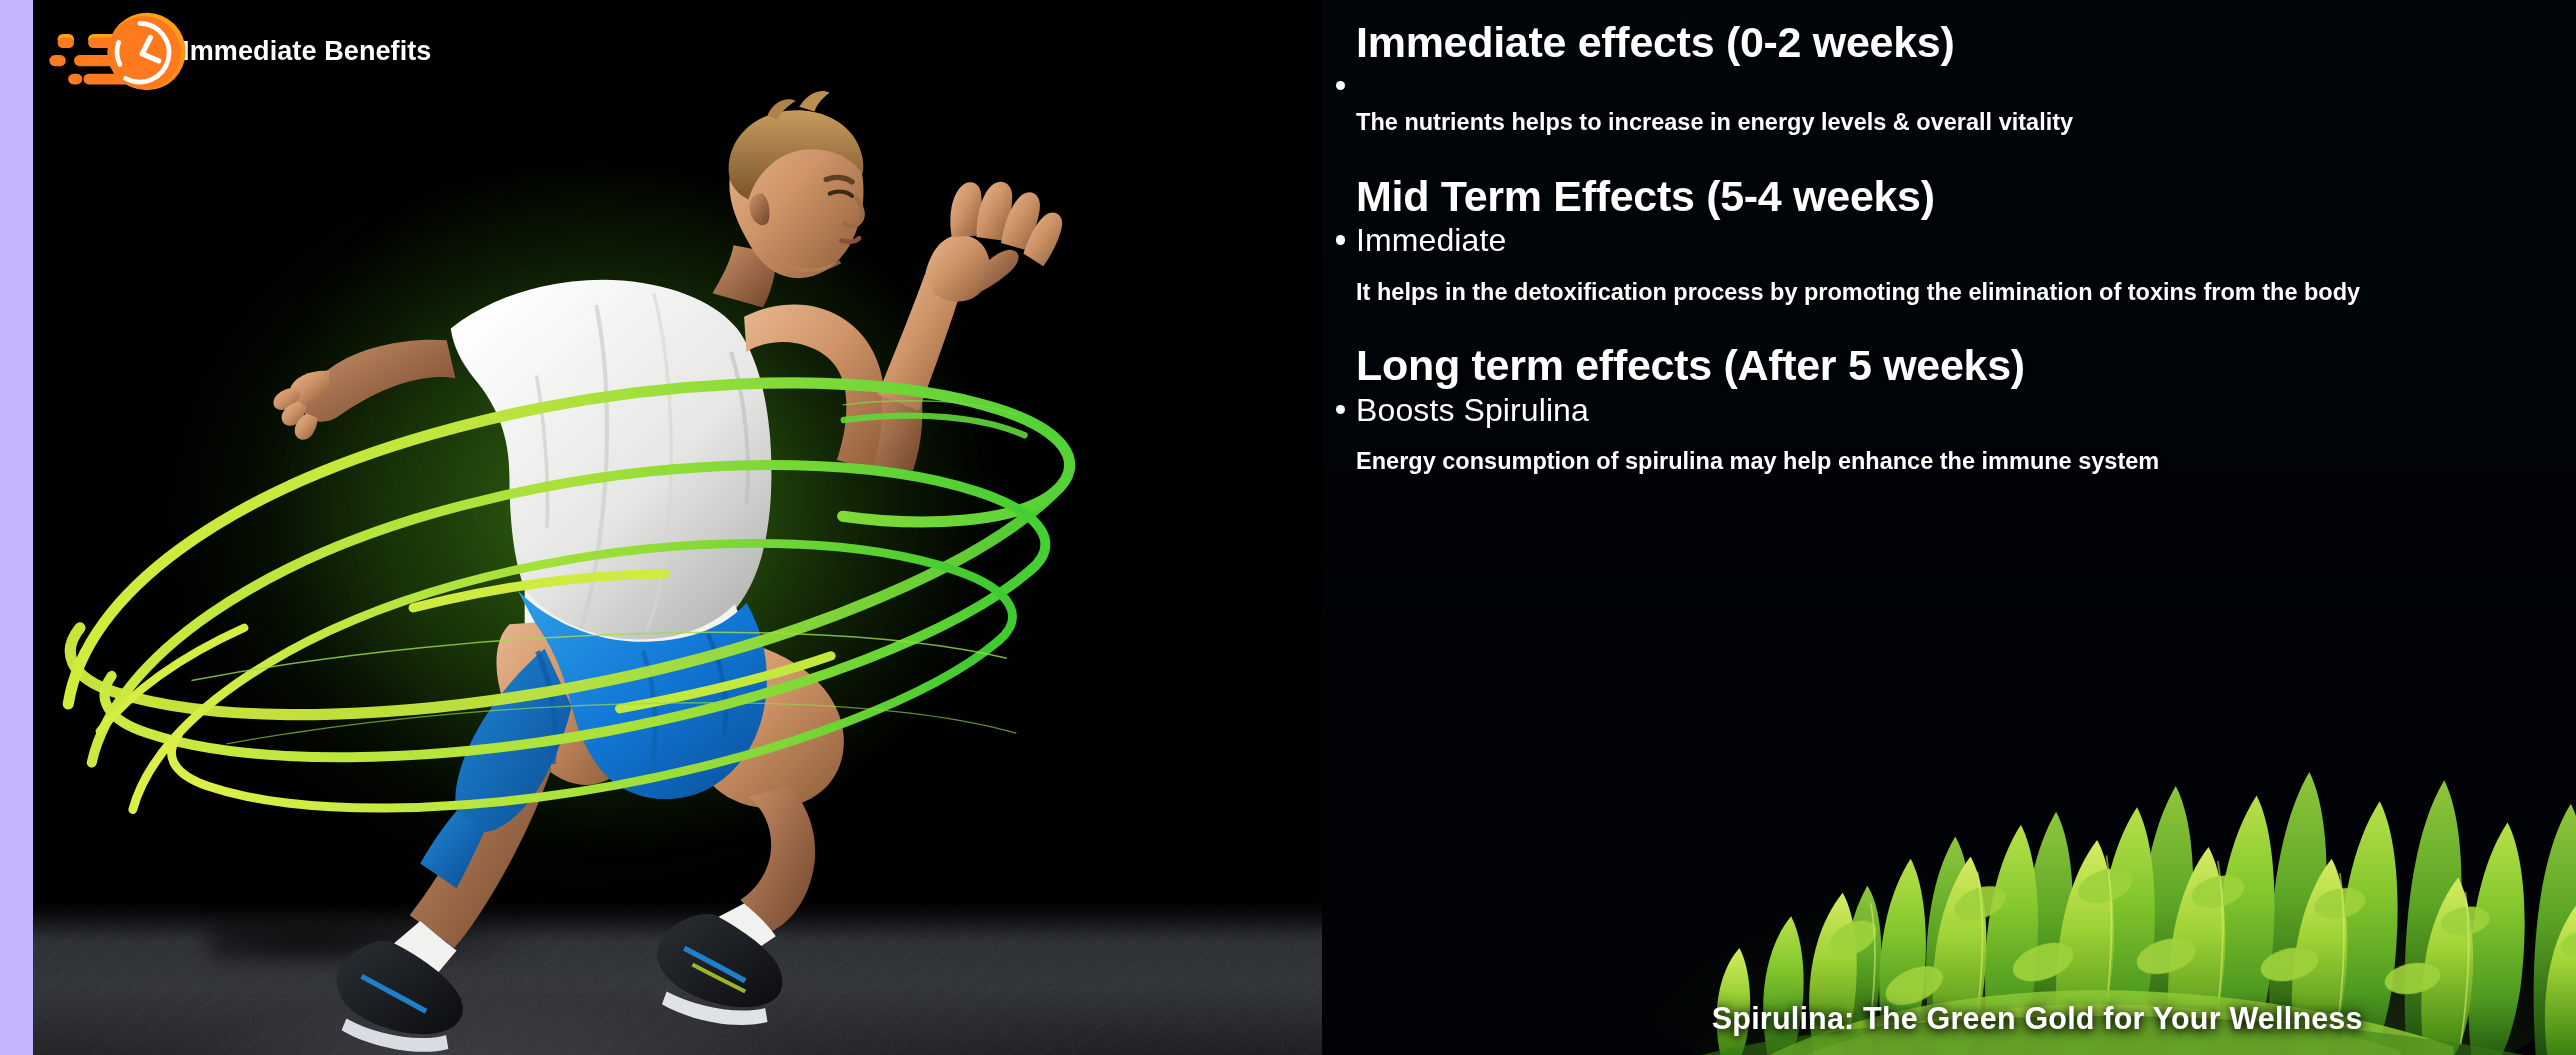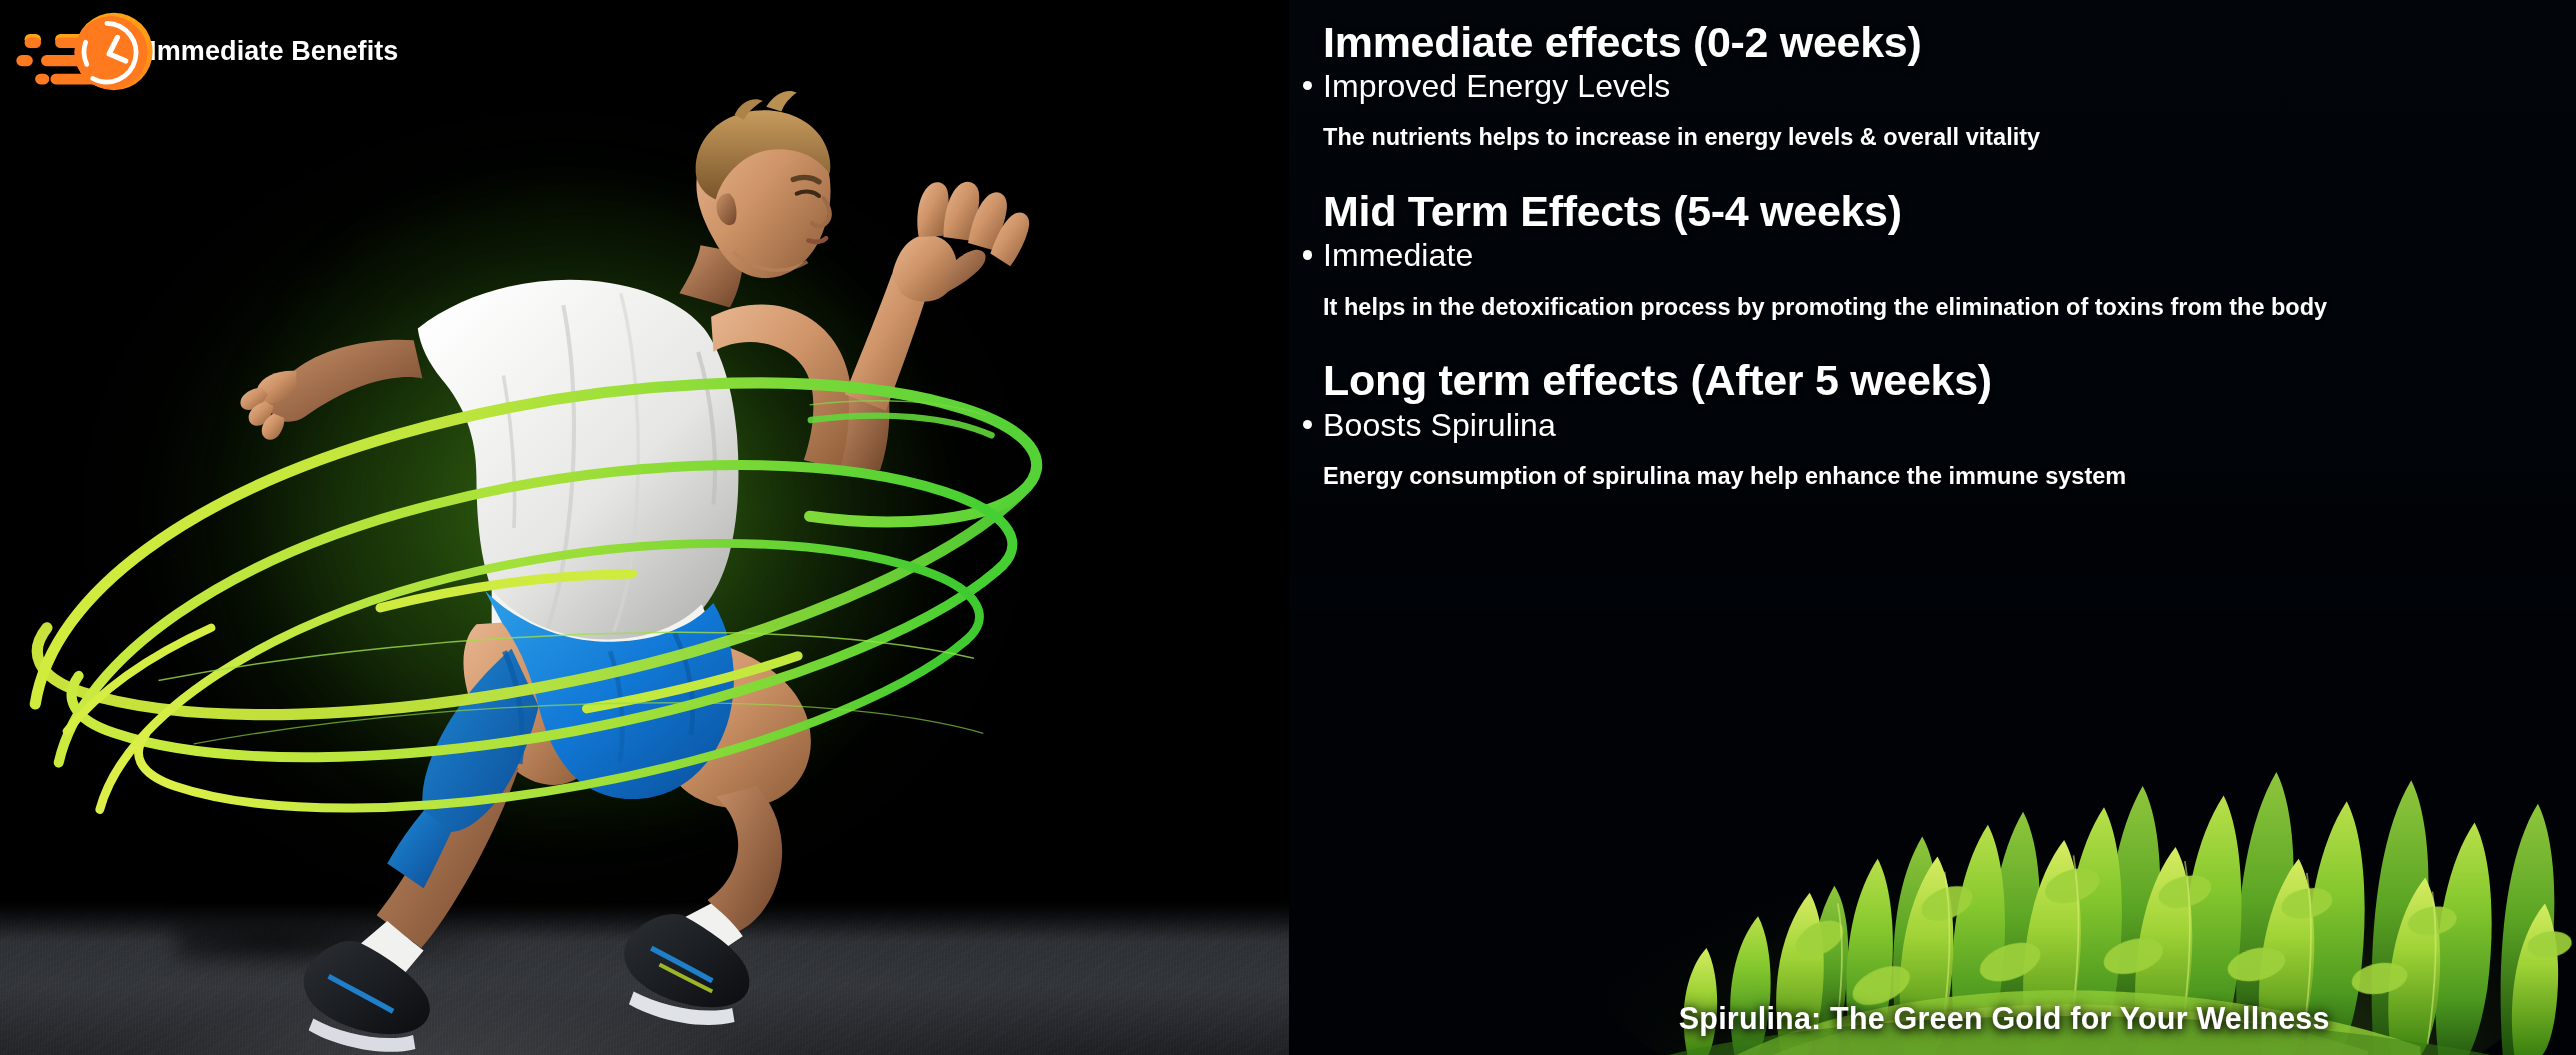--- a/index.html
+++ b/index.html
@@ -7,20 +7,21 @@
     width:2576px; height:1056px;
     background:#000;
     font-family:"Liberation Sans", sans-serif;
     overflow:hidden;
   }
   .slide {
     position:relative;
     width:2576px; height:1056px;
     background:#c4b5fd;
     display:flex;
+    padding-left:33px;
   }
 
   
   .left-panel {
     position:relative;
     width:1289px; height:1056px;
     background:#000000;
     overflow:hidden;
     flex:0 0 1289px;
   }
@@ -501,21 +502,20 @@
 
       <path d="M640 760 C 820 716 1060 692 1320 692 C 1600 692 1860 720 2060 760 Z" fill="#3b7c18" opacity=".55"></path>
     </svg>
 
     <div class="content">
 
       <div class="section">
         <div class="sec-head">Immediate effects (0-2 weeks)</div>
         <div class="bullet-row">
           <span class="bullet-dot"></span>
-          <span class="bullet-text">Improved Energy Levels</span>
         </div>
         <div class="sub-text">The nutrients helps to increase in energy levels &amp; overall vitality</div>
       </div>
 
       <div class="sec-gap-1"></div>
 
       <div class="section">
         <div class="sec-head">Mid Term Effects (5-4 weeks)</div>
         <div class="bullet-row">
           <span class="bullet-dot"></span>

